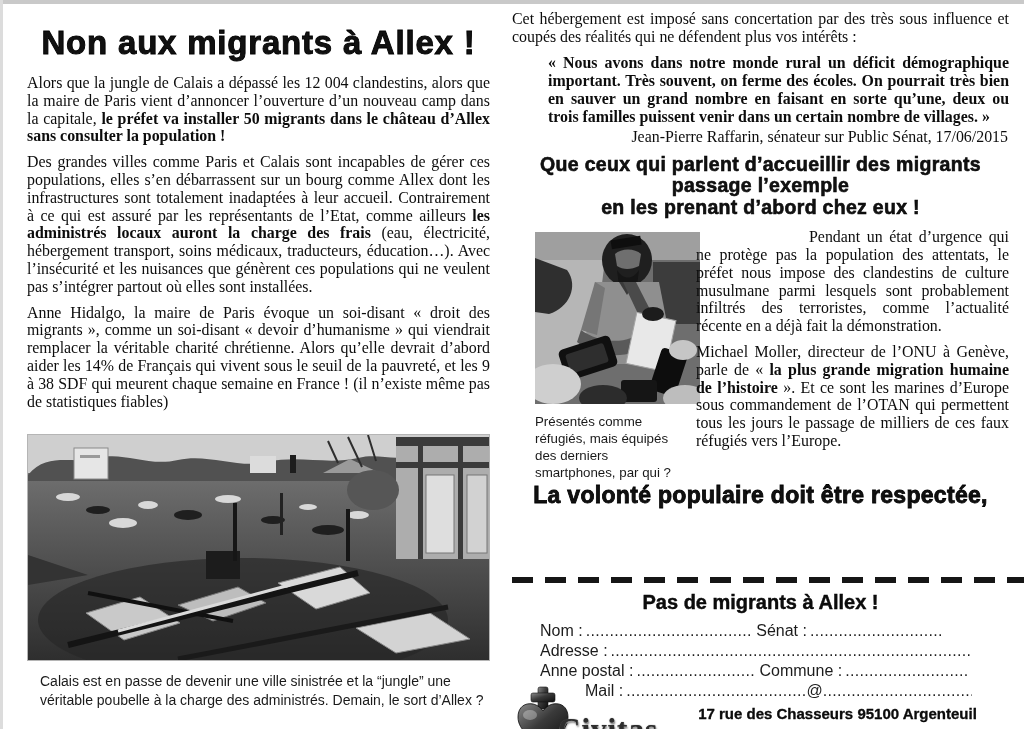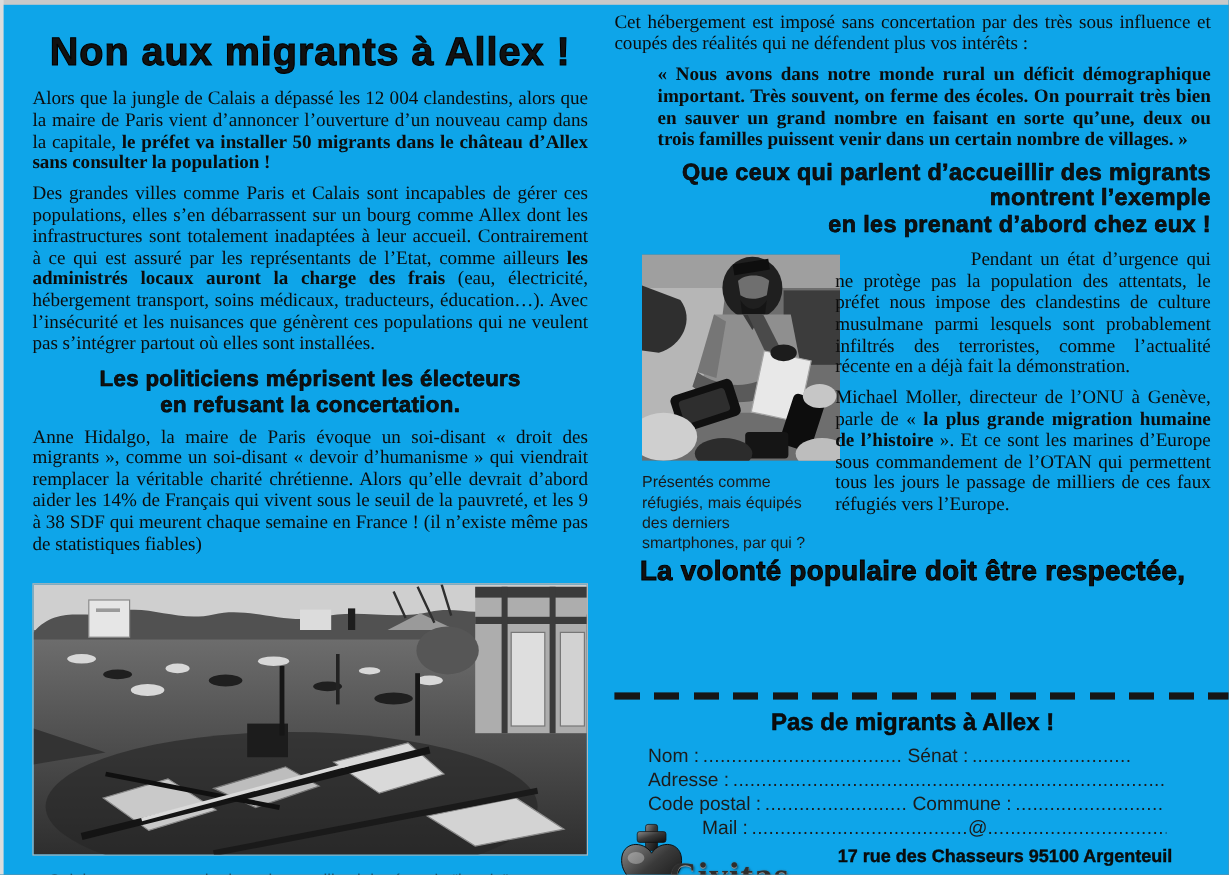--- a/index.html
+++ b/index.html
@@ -1,29 +1,29 @@
 <!DOCTYPE html>
 <html><head>
 <meta charset="utf-8">
 <style>
   html,body{margin:0;padding:0;background:#888;}
-  .page{position:relative;width:1024px;height:729px;background:#0ea5e9;overflow:hidden;
+  .page{position:relative;width:1024px;height:729px;background:#ffffff;overflow:hidden;
         font-family:"Liberation Serif",serif;color:#0c0c0c;}
   .edge-top{position:absolute;left:0;top:0;width:100%;height:4px;background:#c9c9c9;}
   .edge-left{position:absolute;left:0;top:0;width:3px;height:100%;background:#dcdcdc;}
 
   .col{position:absolute;top:0;}
   .col-left{left:27px;width:463px;}
   .col-right{left:512px;width:497px;}
 
   .hx{font-family:"Liberation Sans",sans-serif;font-weight:700;text-align:center;
       -webkit-text-stroke:.55px #000;letter-spacing:.3px;color:#111;}
   h1.hx{font-size:33px;line-height:37px;letter-spacing:.8px;margin:24px 0 13px 0;-webkit-text-stroke:.9px #000;}
   h2.hx{font-size:18.5px;line-height:21.5px;margin:9px 0 8px 0;}
-  h2.h3x{font-size:19.5px;line-height:21.5px;margin:8px 0 10px 0;text-align:right;}
+  h2.h3x{font-size:19.5px;line-height:21.5px;margin:8px 0 10px 0;}
   h2.h4x{clear:left;font-size:23px;line-height:25.5px;margin:10px 0 0 0;-webkit-text-stroke:.8px #000;}
 
   p.body{font-size:15.9px;line-height:17.8px;text-align:justify;margin:0 0 8px 0;}
   p.quote{font-weight:700;padding-left:36px;margin:0 0 2px 0;line-height:18.1px;}
   p.attribution{font-size:15.9px;line-height:17.8px;text-align:right;margin:0 1px 6px 0;}
   .indent-big{text-indent:113px;}
 
   figure{margin:0;padding:0;}
   .photo-left{width:461px;height:225px;border:1px solid #b5b5b5;margin-top:24px;}
   .photo-left svg{display:block;}
@@ -62,21 +62,20 @@
   <div class="edge-top"></div>
   <div class="edge-left"></div>
 
   <div class="col col-left">
     <h1 class="hx">Non aux migrants à Allex !</h1>
 
     <p class="body"><span>Alors que la jungle de Calais a dépassé les 12 004 clandestins, alors que la maire de Paris vient d’annoncer l’ouverture d’un nouveau camp dans la capitale, </span><b>le préfet va installer 50 migrants dans le château d’Allex sans consulter la population !</b></p>
 
     <p class="body"><span>Des grandes villes comme Paris et Calais sont incapables de gérer ces populations, elles s’en débarrassent sur un bourg comme Allex dont les infrastructures sont totalement inadaptées à leur accueil. Contrairement à ce qui est assuré par les représentants de l’Etat, comme ailleurs </span><b>les administrés locaux auront la charge des frais</b><span> (eau, électricité, hébergement transport, soins médicaux, traducteurs, éducation…). Avec l’insécurité et les nuisances que génèrent ces populations qui ne veulent pas s’intégrer partout où elles sont installées.</span></p>
 
-    <h2 class="hx"><span>Les politiciens méprisent les électeurs</span><br><span>en refusant la concertation.</span></h2>
 
     <p class="body">Anne Hidalgo, la maire de Paris évoque un soi-disant « droit des migrants », comme un soi-disant « devoir d’humanisme » qui viendrait remplacer la véritable charité chrétienne. Alors qu’elle devrait d’abord aider les 14% de Français qui vivent sous le seuil de la pauvreté, et les 9 à 38 SDF qui meurent chaque semaine en France ! (il n’existe même pas de statistiques fiables)</p>
 
     <figure class="photo-left">
       <svg width="461" height="225" viewBox="0 0 461 225" preserveAspectRatio="none">
         <defs>
           <linearGradient id="groundG" x1="0" y1="0" x2="0" y2="1">
             <stop offset="0" stop-color="#7d7d7d"></stop>
               <stop offset=".5" stop-color="#555"></stop>
               <stop offset="1" stop-color="#2e2e2e"></stop>
@@ -131,22 +130,23 @@
         <path d="M0,120 L60,140 L0,150 Z" fill="#333"></path>
       </svg>
     </figure>
     <p class="caption-left">Calais est en passe de devenir une ville sinistrée et la “jungle” une véritable poubelle à la charge des administrés. Demain, le sort d’Allex ?</p>
   </div>
 
   <div class="col col-right">
     <p class="body">Cet hébergement est imposé sans concertation par des très sous influence et coupés des réalités qui ne défendent plus vos intérêts :</p>
 
     <p class="body quote">« Nous avons dans notre monde rural un déficit démographique important. Très souvent, on ferme des écoles. On pourrait très bien en sauver un grand nombre en faisant en sorte qu’une, deux ou trois familles puissent venir dans un certain nombre de villages. »</p>
-
-    <h2 class="hx h3x"><span>Que ceux qui parlent d’accueillir des migrants</span><br><span>montrent l’exemple</span><br><span>en les prenant d’abord chez eux !</span></h2>
+    <p class="attribution">Jean-Pierre Raffarin, sénateur sur Public Sénat, 17/06/2015</p>
+
+    <h2 class="hx h3x"><span>Que ceux qui parlent d’accueillir des migrants</span><br><span>passage l’exemple</span><br><span>en les prenant d’abord chez eux !</span></h2>
 
     <div class="wraptext">
       <figure class="float-photo">
         <svg width="165" height="172" viewBox="0 0 165 172" preserveAspectRatio="none">
           <rect width="165" height="172" fill="#6e6e6e"></rect>
           <rect width="165" height="28" fill="#9f9f9f"></rect>
           <polygon points="0,28 70,28 58,122 0,142" fill="#b6b6b6"></polygon>
           <rect x="118" y="30" width="47" height="62" fill="#3c3c3c"></rect>
           <path d="M0,26 L32,38 C44,54 34,76 14,82 L0,80 Z" fill="#2f2f2f"></path>
           <ellipse cx="92" cy="28" rx="25" ry="26" fill="#1f1f1f"></ellipse>
@@ -184,21 +184,21 @@
       <div class="coupon-title">Pas de migrants à Allex !</div>
 
       <div class="frow">
         <span class="flabel">Nom :</span><span class="fdots">...................................</span>
         <span class="flabel">Sénat :</span><span class="fdots">............................</span>
       </div>
       <div class="frow">
         <span class="flabel">Adresse :</span><span class="fdots">..............................................................................</span>
       </div>
       <div class="frow">
-        <span class="flabel">Code postal :</span><span class="fdots">.........................</span>
+        <span class="flabel">Anne postal :</span><span class="fdots">.........................</span>
         <span class="flabel">Commune :</span><span class="fdots">..........................</span>
       </div>
       <div class="frow mail">
         <span class="flabel">Mail :</span><span class="fdots">......................................</span><span>@</span><span class="fdots">..................................</span>
       </div>
 
       <div class="bottomrow">
         <div class="logo">
           <svg width="58" height="62" viewBox="0 0 58 62">
             <defs>

